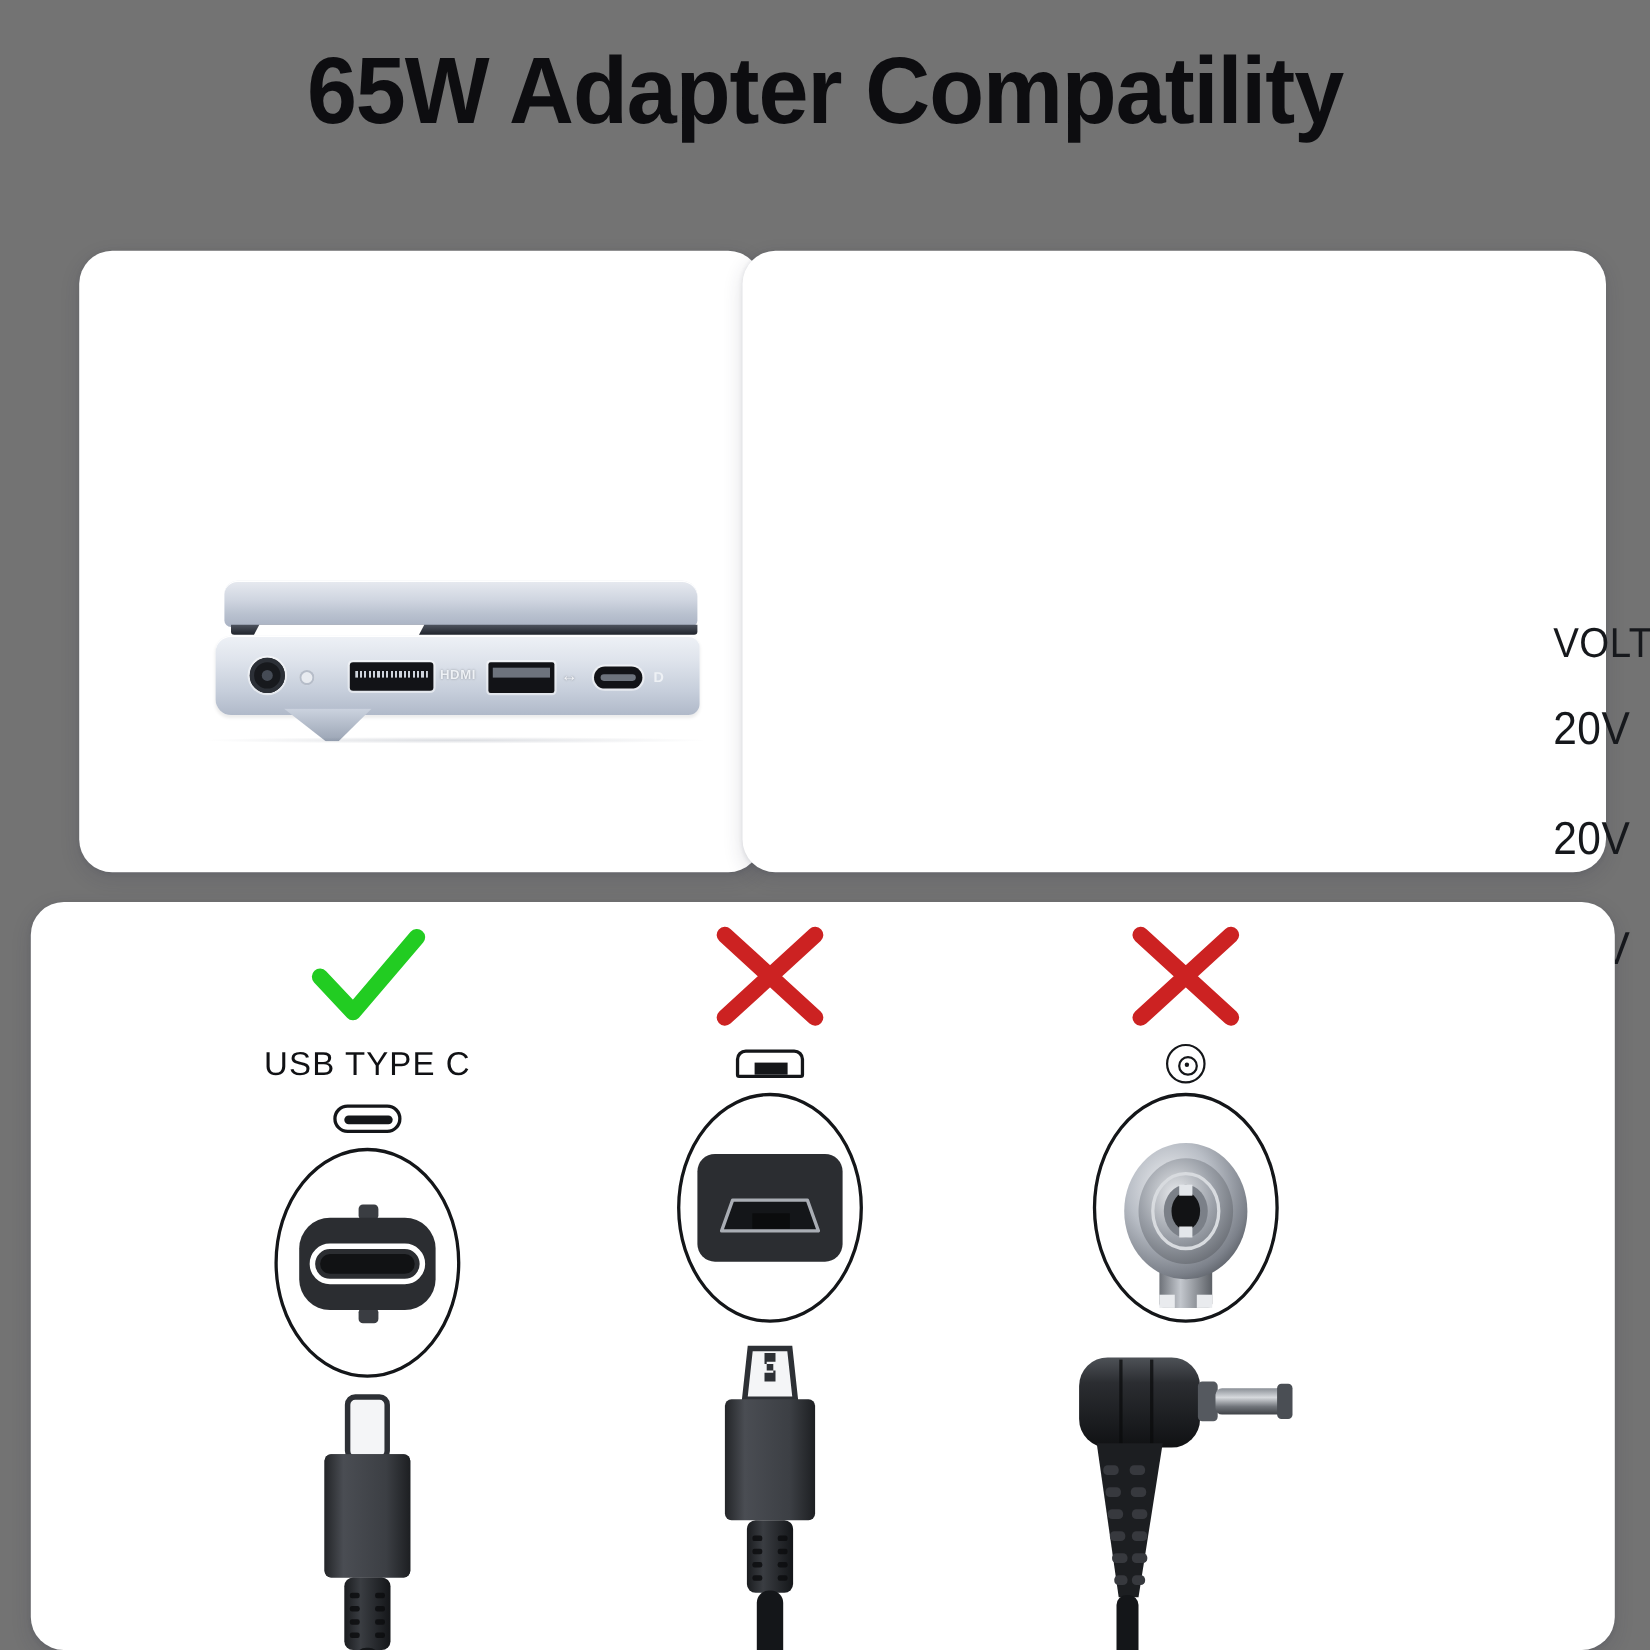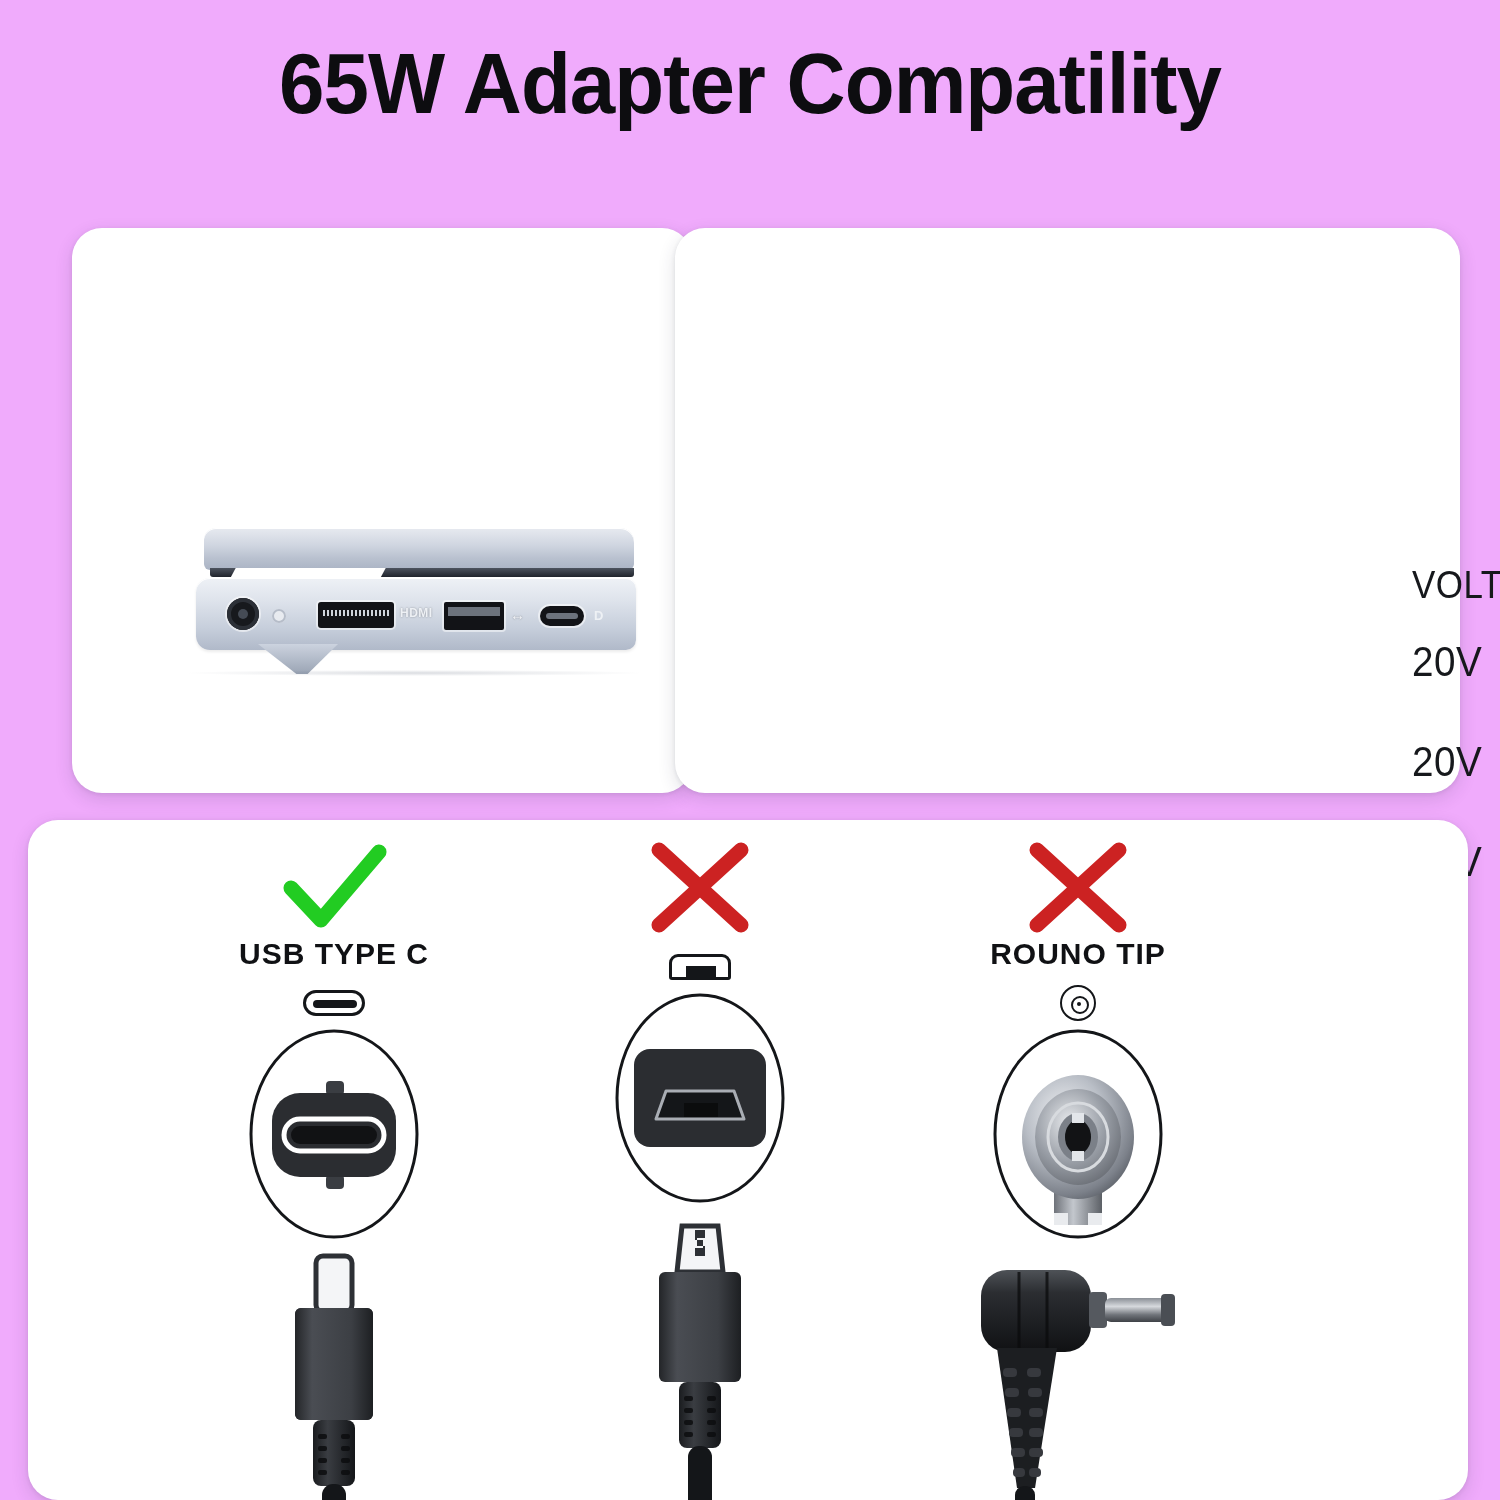--- a/index.html
+++ b/index.html
@@ -9,21 +9,21 @@
     height: 1500px;
     background: #f6f7fb;
     font-family: "Liberation Sans", sans-serif;
     overflow: hidden;
   }
 
   #page {
     position: relative;
     width: 1500px;
     height: 1500px;
-    background: #f0abfc;
+    background: #737373;
   }
 
   
   .title {
     position: absolute;
     left: 0;
     top: 34px;
     width: 1500px;
     text-align: center;
     font-family: "Liberation Sans Narrow", "Liberation Sans", sans-serif;
@@ -209,24 +209,24 @@
   #conn-usbc  { left: 134px; }
   #conn-micro { left: 500px; }
   #conn-round { left: 878px; }
 
   .mark { height: 95px; display: flex; align-items: center; justify-content: center; }
   .mark svg { width: 110px; height: 95px; }
 
   .conn-label {
     font-family: "Liberation Sans Narrow", "Liberation Sans", sans-serif;
     font-size: 30px;
-    font-weight: 700;
+    font-weight: 400;
     letter-spacing: 1px;
     color: #101114;
-    margin-top: 2px;
+    margin-top: 16px;
   }
 
   .mini-icon { height: 44px; margin-top: 10px; display:flex; align-items:center; justify-content:center; }
 
   .big-circle { margin-top: 2px; display:flex; align-items:center; justify-content:center; height: 215px; }
 
   .plug-img { margin-top: 10px; display:flex; align-items:flex-start; justify-content:center; height: 300px; }
 
   
   .mini-c {
@@ -426,21 +426,20 @@
       </svg>
     </div>
   </div>
 
   <div class="conn-col" id="conn-round">
     <div class="mark">
       <svg viewBox="0 0 110 95">
         <path d="M14 10 L96 85 M96 10 L14 85" fill="none" stroke="#cc2222" stroke-width="15" stroke-linecap="round"></path>
       </svg>
     </div>
-    <div class="conn-label">ROUNO TIP</div>
     <div class="mini-icon">
         <div class="mini-r"></div>
       </div>
 
     <div class="big-circle">
       <svg width="200" height="215" viewBox="0 0 200 215">
         <defs>
           <radialGradient id="rg1" cx="0.38" cy="0.34" r="0.78">
             <stop offset="0" stop-color="#f2f3f5"></stop>
             <stop offset="0.45" stop-color="#b9bec6"></stop>

